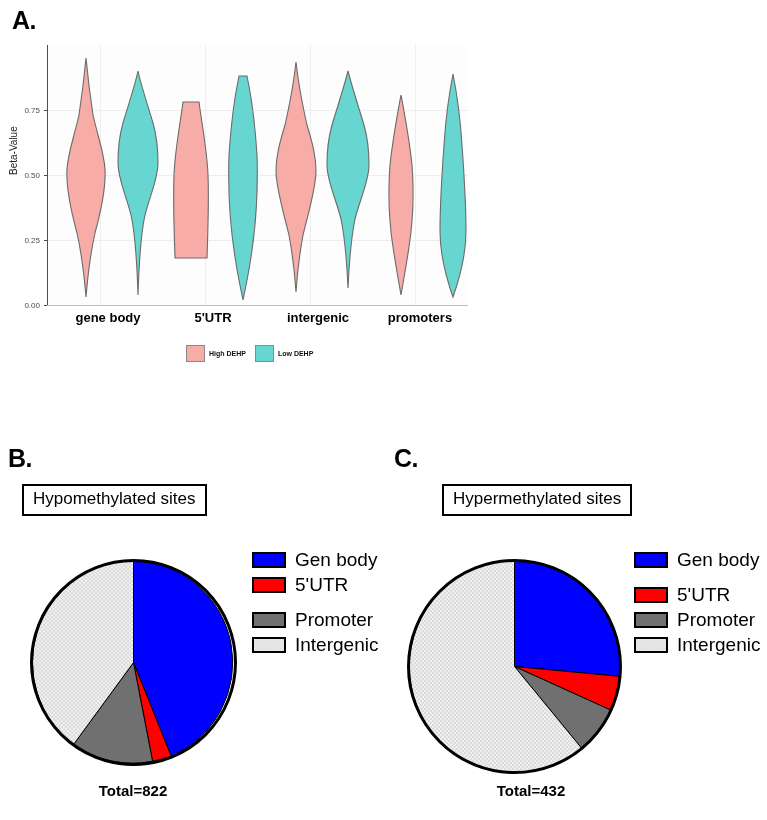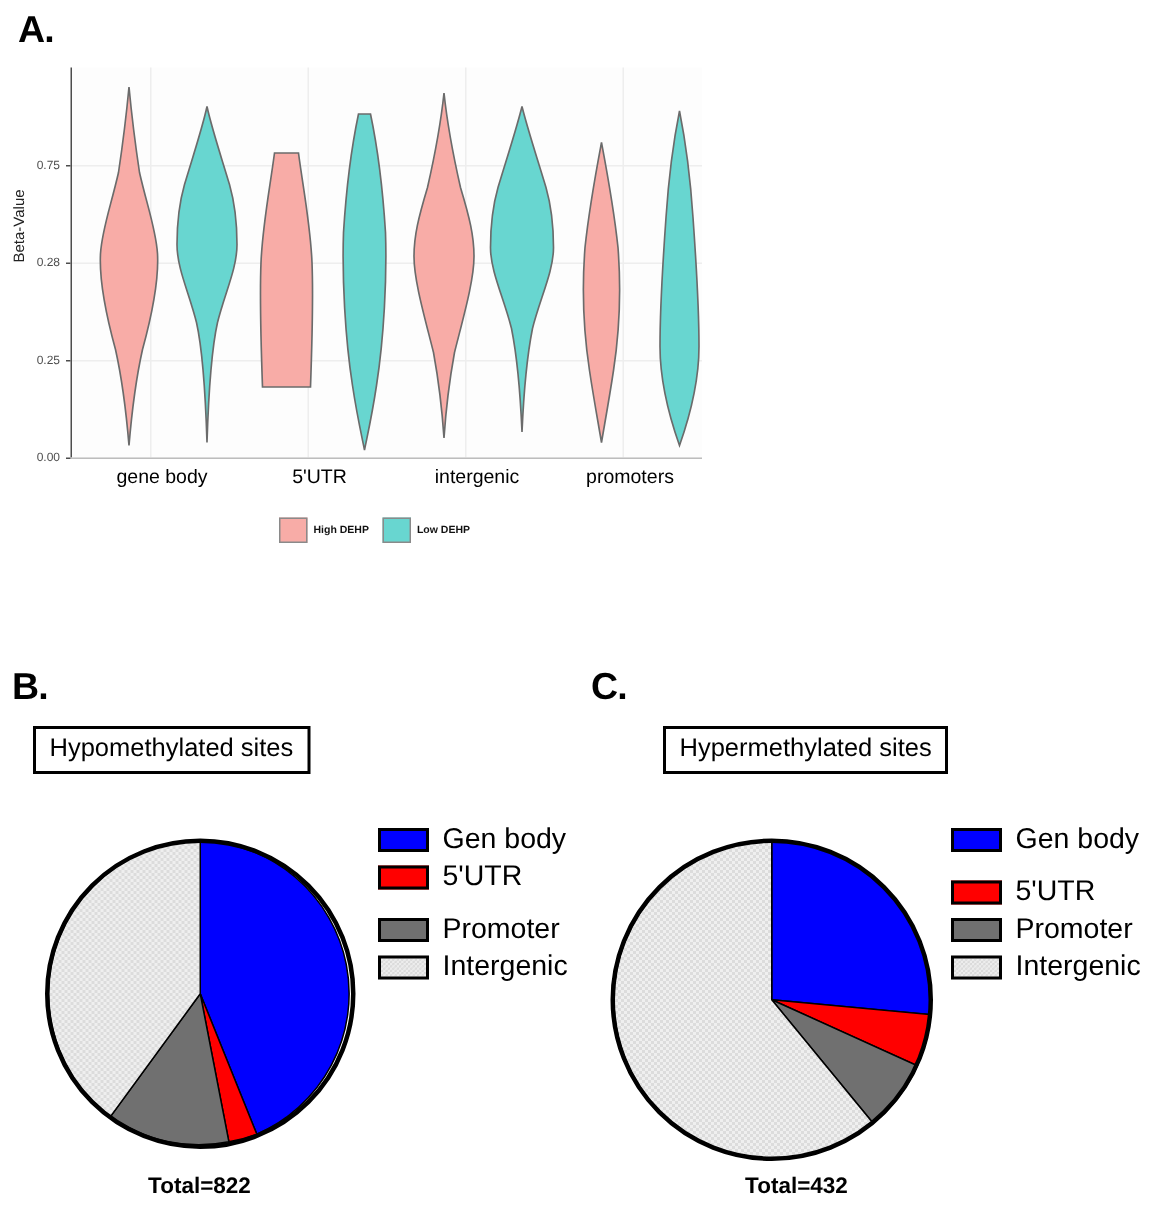--- a/index.html
+++ b/index.html
@@ -25,21 +25,21 @@
   .ytick-label{
     position:absolute;right:0;font-size:8px;color:#4d4d4d;text-align:right;
     width:34px;transform:translateY(-50%);
   }
   .ytick-mark{position:absolute;width:3px;height:1px;background:#4d4d4d;}
   #y-axis-title{
     position:absolute;left:8px;top:175px;font-size:10px;color:#222;
     transform:rotate(-90deg);transform-origin:left top;white-space:nowrap;
   }
   .xtick-label{
-    position:absolute;top:310px;font-size:13px;font-weight:normal;
+    position:absolute;top:310px;font-size:13px;font-weight:bold;
     text-align:center;white-space:nowrap;transform:translateX(-50%);
   }
   .violin{position:absolute;}
   .violin svg{display:block;overflow:visible;}
 
   
   #violin-legend{
     position:absolute;left:186px;top:345px;display:flex;align-items:center;gap:9px;
   }
   .vl-item{display:flex;align-items:center;gap:4px;}
@@ -165,21 +165,21 @@
   <div id="axis-y-line"></div>
   <div id="axis-x-line"></div>
 
   <div class="ytick-mark" style="left:44px;top:305px;"></div>
   <div class="ytick-mark" style="left:44px;top:240px;"></div>
   <div class="ytick-mark" style="left:44px;top:175px;"></div>
   <div class="ytick-mark" style="left:44px;top:110px;"></div>
 
   <div class="ytick-label" style="top:305px;left:6px;">0.00</div>
   <div class="ytick-label" style="top:240px;left:6px;">0.25</div>
-  <div class="ytick-label" style="top:175px;left:6px;">0.28</div>
+  <div class="ytick-label" style="top:175px;left:6px;">0.50</div>
   <div class="ytick-label" style="top:110px;left:6px;">0.75</div>
 
   <div class="xtick-label" style="left:108px;">gene body</div>
   <div class="xtick-label" style="left:213px;">5'UTR</div>
   <div class="xtick-label" style="left:318px;">intergenic</div>
   <div class="xtick-label" style="left:420px;">promoters</div>
 
   <div id="violin-legend">
     <div class="vl-item">
       <span class="vl-swatch" style="background:#F8ACA7;"></span>

